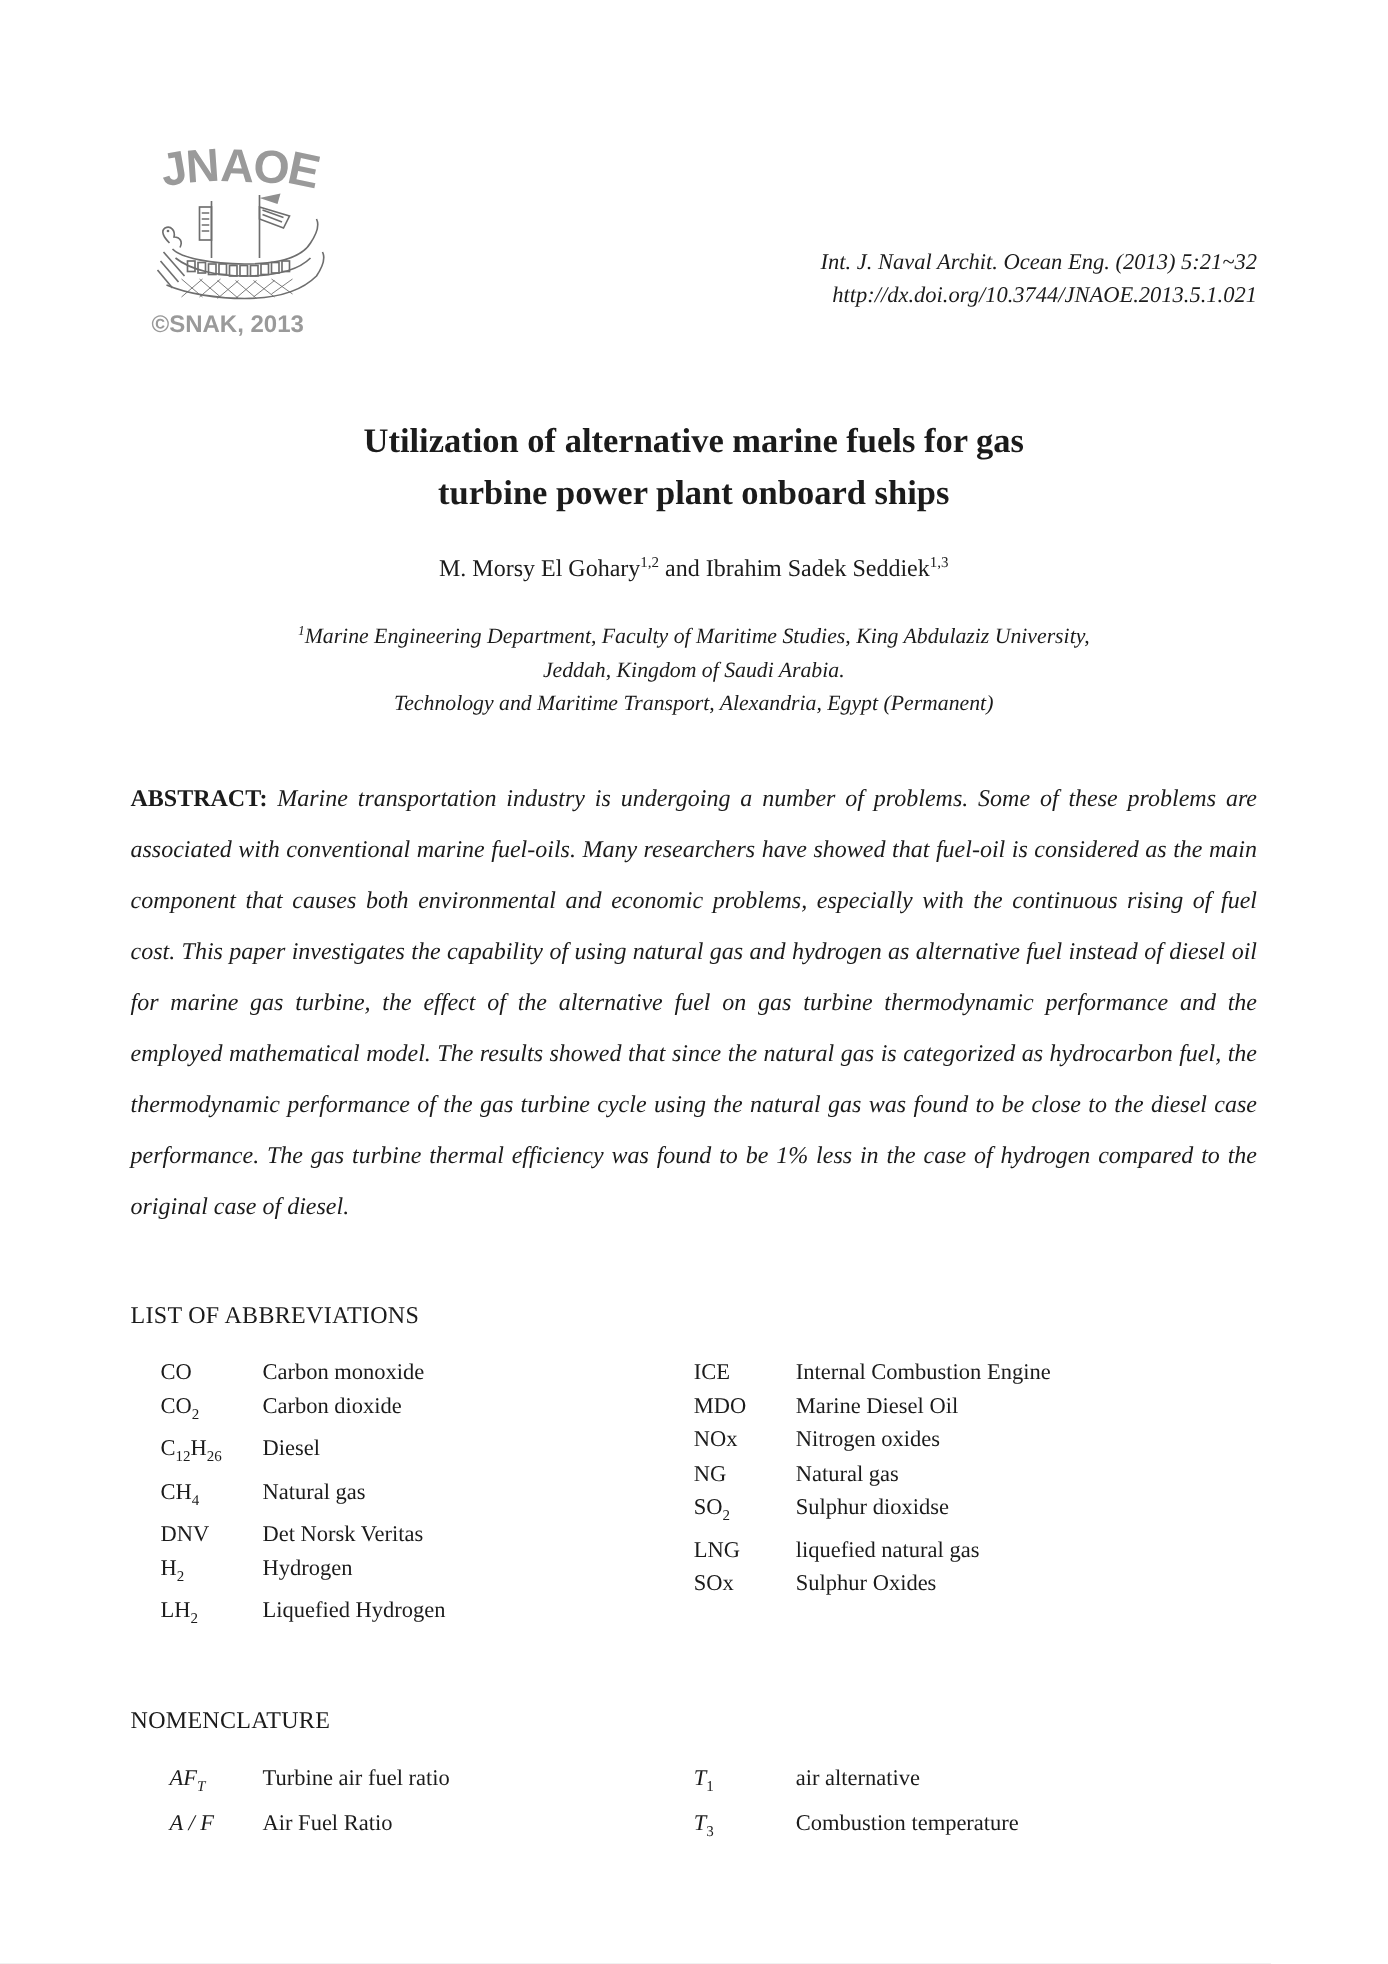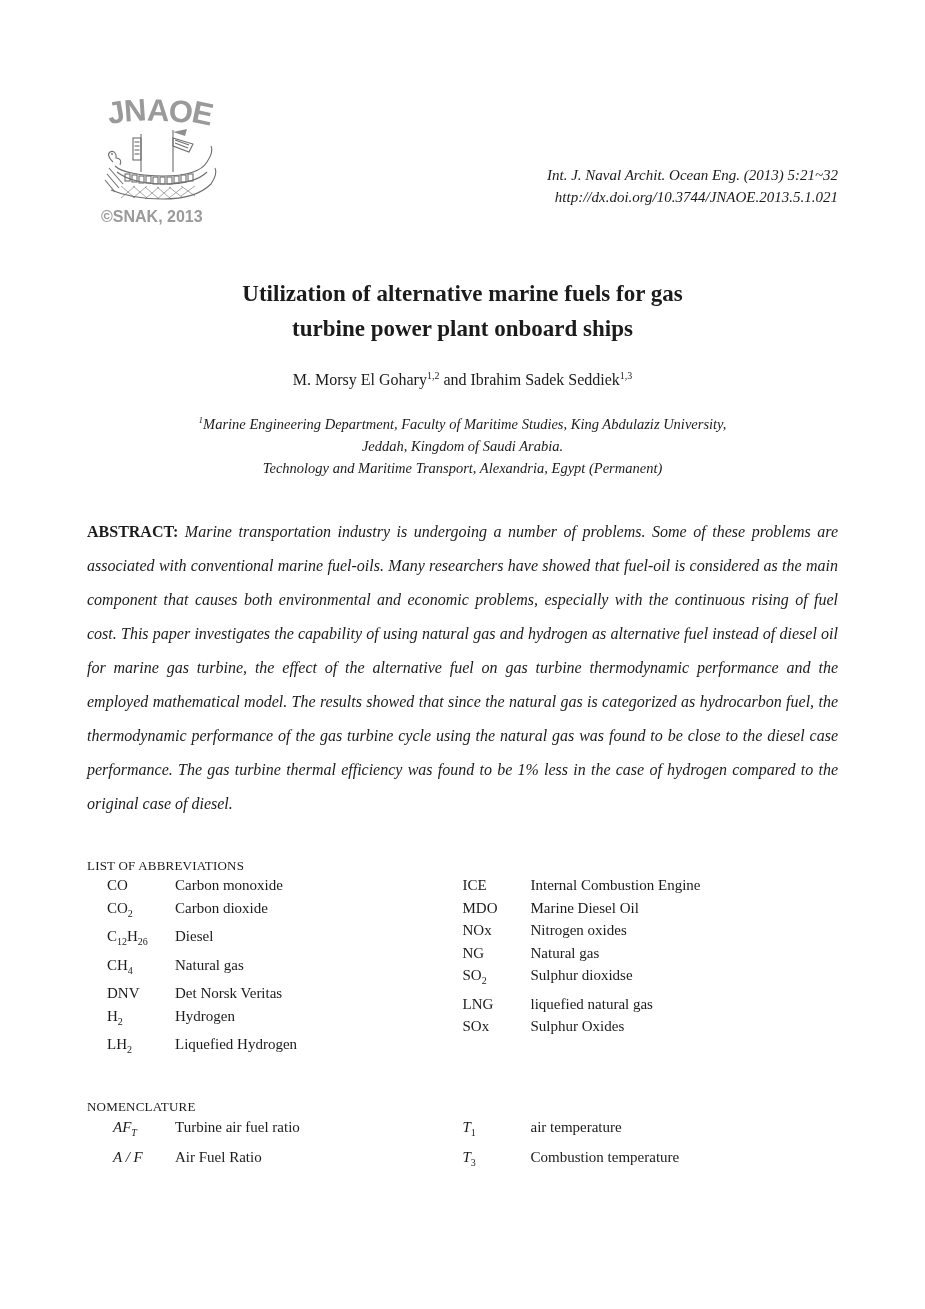--- a/index.html
+++ b/index.html
@@ -33,22 +33,22 @@
   .authors sup{font-size:10px;}
   .affiliations{margin-top:20px;text-align:center;font-style:italic;font-size:14.5px;line-height:22px;}
   .affiliations sup{font-size:9px;font-style:italic;}
 
   
   .abstract{margin-top:36px;text-align:justify;font-size:16px;line-height:34px;}
   .abstract span{}
   .keywords{margin-top:13px;font-size:15.5px;}
 
   
-  .sec-heading{margin-top:37px;font-size:13px;letter-spacing:0.2px;}
-  .cols{display:flex;margin-top:0;}
+  .sec-heading{margin-top:47px;font-size:16px;letter-spacing:0.2px;}
+  .cols{display:flex;margin-top:17px;}
   .col{width:50%;box-sizing:border-box;}
   .col.left{padding-left:20px;}
   .col.right{padding-left:0;}
   .row{display:flex;font-size:15px;line-height:22.5px;}
   .row .term{width:68px;flex:none;}
   .row .def{flex:1;}
   sub{font-size:10px;}
   sup{font-size:10px;}
   .nom .row{line-height:25px;}
   .nom .col.left .term{padding-left:6px;box-sizing:border-box;}
@@ -230,21 +230,21 @@
 
           <div class="row">
             <span class="term"><span style="font-style: italic;">A / F</span></span>
             <span class="def">Air Fuel Ratio</span>
           </div>
         </div>
       <div class="col right">
 
           <div class="row">
             <span class="term"><span style="font-style: italic;">T</span><sub>1</sub></span>
-            <span class="def">air temperature</span>
+            <span class="def">air alternative</span>
           </div>
 
           <div class="row">
             <span class="term"><span style="font-style: italic;">T</span><sub>3</sub></span>
             <span class="def">Combustion temperature</span>
           </div>
         </div>
     </div>
 
   </div>

